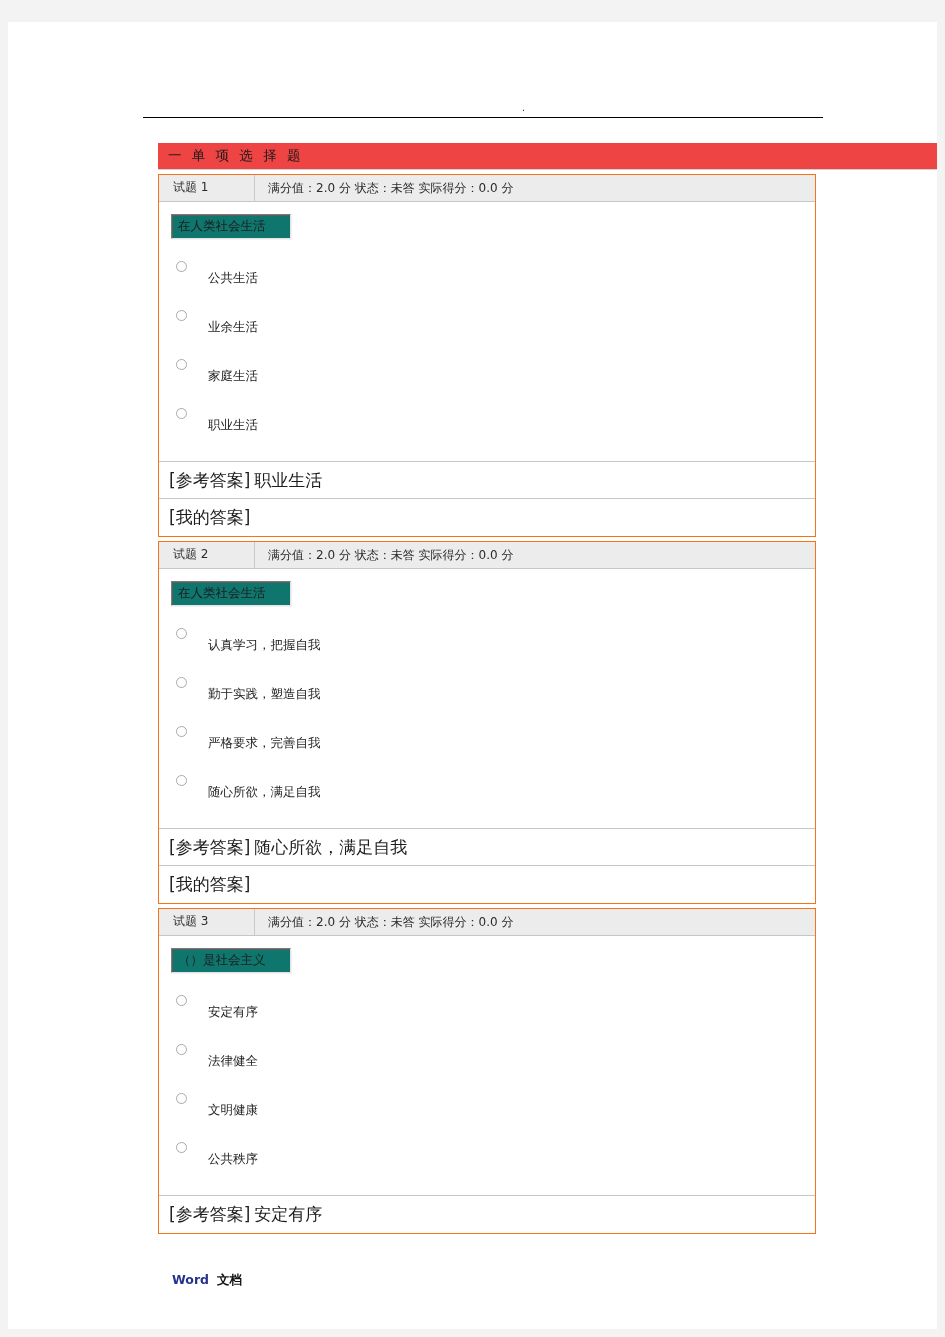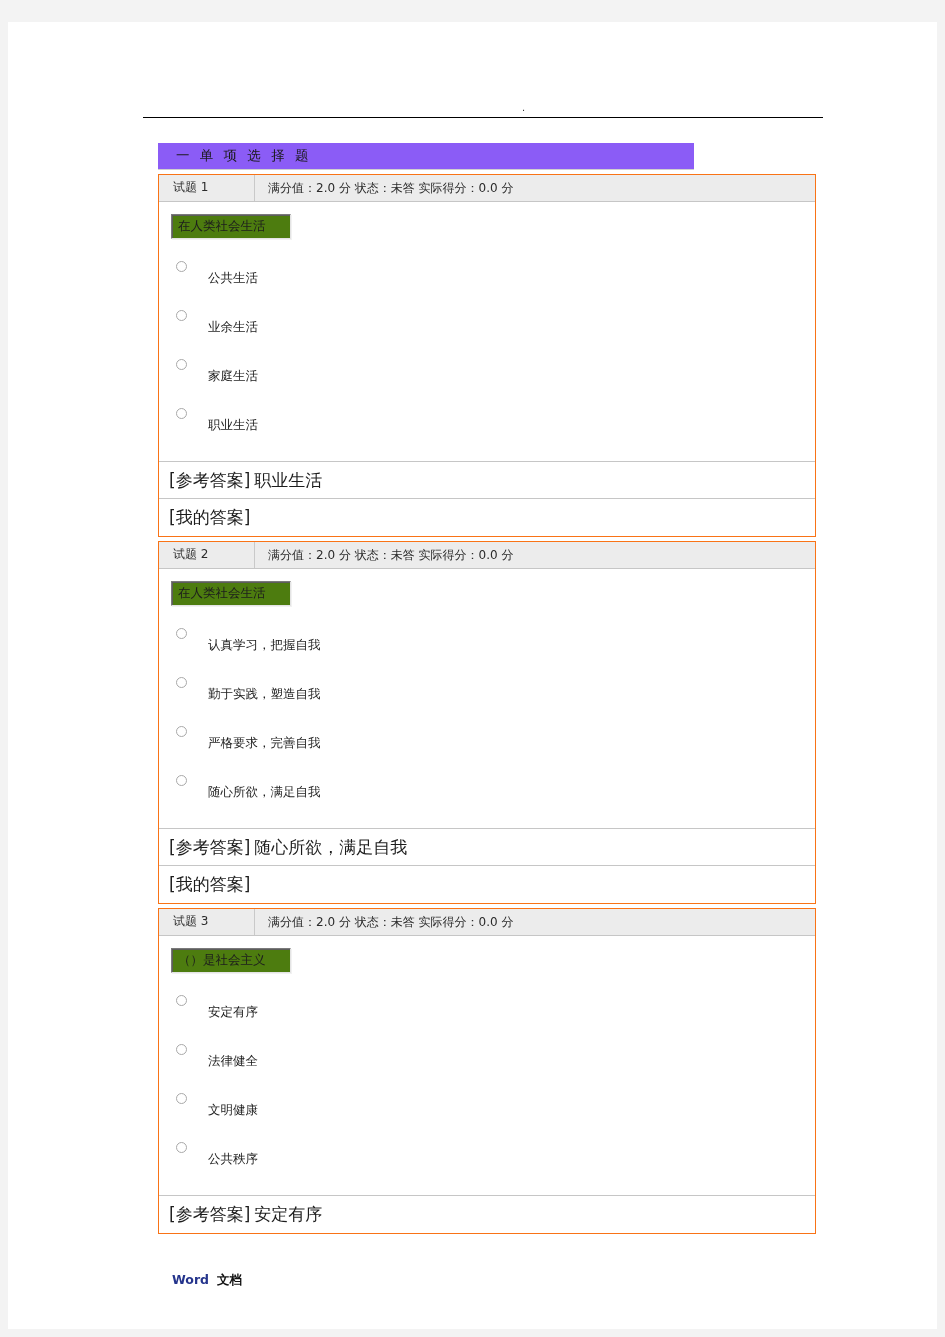--- a/index.html
+++ b/index.html
@@ -40,27 +40,27 @@
   }
   .doc-body {
     position: absolute;
     left: 150px;
     top: 121px;
     width: 664px;
   }
   
   .section-head {
     box-sizing: border-box;
-    width: 536px;
+    width: 788px;
     height: 27px;
-    background: #8b5cf6;
+    background: #ef4444;
     border-bottom: 1px solid #d0d0d0;
     display: flex;
     align-items: center;
-    padding-left: 18px;
+    padding-left: 10px;
   }
   .section-head .sh-text {
     font-size: 13.5px;
     color: #1a1a1a;
     letter-spacing: 3px;
     font-family: "DejaVu Sans", sans-serif;
   }
   
   .qblock {
     box-sizing: border-box;
@@ -100,21 +100,21 @@
   .q-stem-wrap {
     padding: 12px 0 6px 12px;
   }
   .q-stem {
     display: inline-block;
     box-sizing: border-box;
     min-width: 120px;
     padding: 3px 2px 3px 6px;
     font-size: 12.5px;
     color: #1d1d1d;
-    background: #4d7c0f;
+    background: #0f766e;
     border: 1px solid;
     border-color: #7a7a7a #e4e4e4 #e4e4e4 #7a7a7a;
     box-shadow: inset 1px 1px 0 #5d5d5d, 1px 1px 0 #f2f2f2;
     white-space: nowrap;
     overflow: hidden;
     font-family: "DejaVu Sans", sans-serif;
   }
   .opt-list {
     padding: 6px 0 10px 0;
   }

